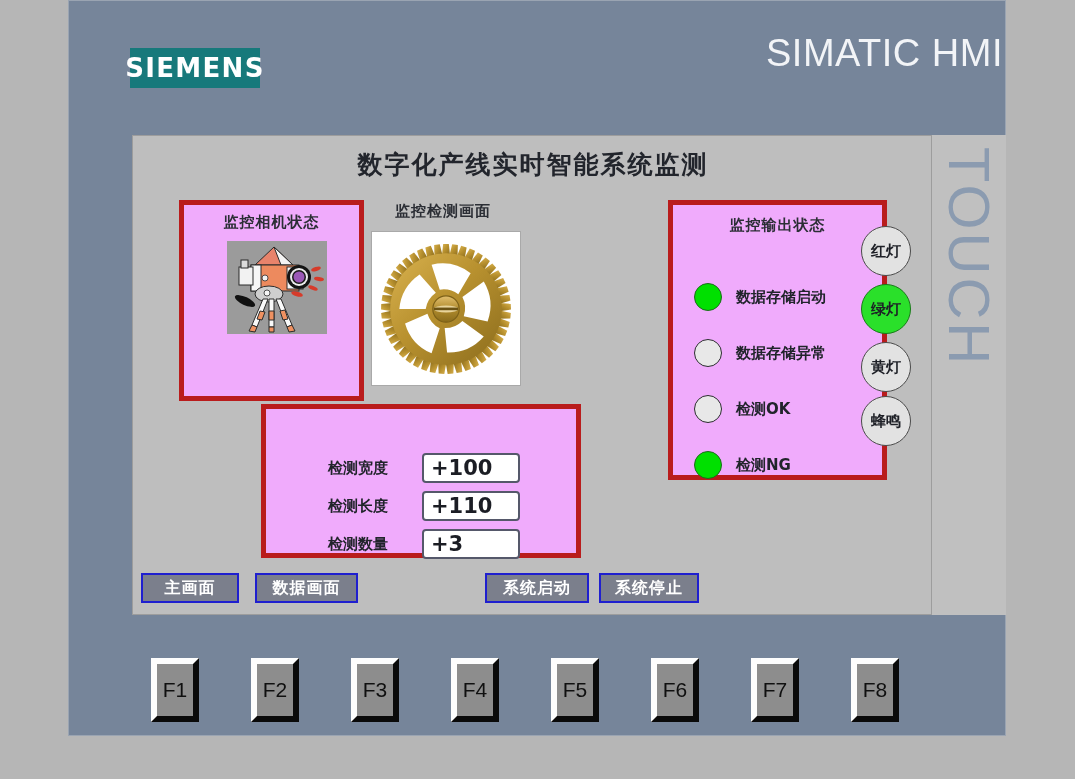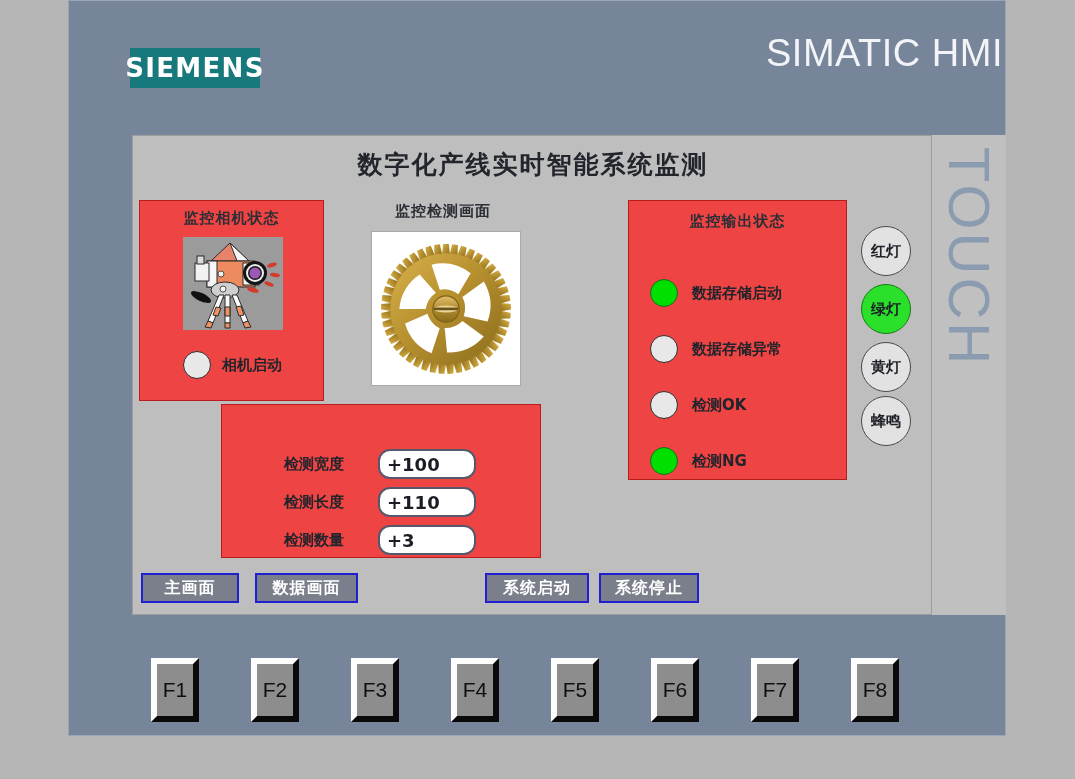--- a/index.html
+++ b/index.html
@@ -84,22 +84,23 @@
     font-size: 25px;
     font-weight: bold;
     color: #22252c;
     letter-spacing: 2px;
     font-family: "DejaVu Sans", "Liberation Sans", sans-serif;
   }
 
   
   .groupbox {
     position: absolute;
-    background: #ef4444;
-    border: 1px solid #b91c1c;
+    background: #f0abfc;
+    border: 5px solid #b91c1c;
+    margin-left: 40px;
   }
   .group-title {
     text-align: center;
     font-size: 15px;
     font-weight: bold;
     color: #2b2e35;
     letter-spacing: 1px;
     font-family: "DejaVu Sans", "Liberation Sans", sans-serif;
   }
 
@@ -167,24 +168,24 @@
   .data-rows { position: absolute; left: 62px; top: 40px; }
   .data-row { display: flex; align-items: center; gap: 16px; height: 38px; }
   .data-row .data-label {
     font-size: 15px; color: #21242b; font-weight: bold; width: 78px;
     font-family: "DejaVu Sans", "Liberation Sans", sans-serif;
   }
   .data-field {
     width: 98px; height: 30px;
     background: #ffffff;
     border: 2px solid #55586a;
-    border-radius: 12px;
+    border-radius: 4px;
     display: flex; align-items: center;
     padding-left: 7px;
-    font-size: 18px; color: #1b1d24; font-weight: bold;
+    font-size: 21px; color: #1b1d24; font-weight: bold;
     font-family: "DejaVu Sans", "Liberation Sans", sans-serif;
   }
 
   
   .round-btn {
     position: absolute;
     width: 50px; height: 50px;
     border-radius: 50%;
     background: #e2e2e2;
     border: 1.5px solid #4a4a4a;
@@ -281,24 +282,20 @@
             <polygon points="42,58 47,58 47,86 42,86" fill="#fafafa"></polygon>
             <polygon points="42,70 47,70 47,79 42,79" fill="#ef9161"></polygon>
             <polygon points="42,86 47,86 47,91 42,91" fill="#ef9161"></polygon>
             <polygon points="49,58 54,58 65,84 60,86" fill="#fafafa"></polygon>
             <polygon points="53,70 58,69 61,78 56,79" fill="#ef9161"></polygon>
             <polygon points="60,86 65,84 68,90 62,91" fill="#ef9161"></polygon>
           </g>
         </svg>
       </div>
 
-      <div class="camera-lamp-row">
-        <div class="lamp"></div>
-        <div class="lamp-label">相机启动</div>
-      </div>
     </div>
 
     <div class="detect-view-label">监控检测画面</div>
     <div class="gear-box">
       <svg viewBox="0 0 140 140" width="142" height="142" aria-hidden="true">
         <defs>
           <linearGradient id="gearGrad" x1="0" y1="0" x2="1" y2="1">
             <stop offset="0%" stop-color="#d9b24f"></stop>
             <stop offset="45%" stop-color="#b8912f"></stop>
             <stop offset="100%" stop-color="#8c6d1d"></stop>

